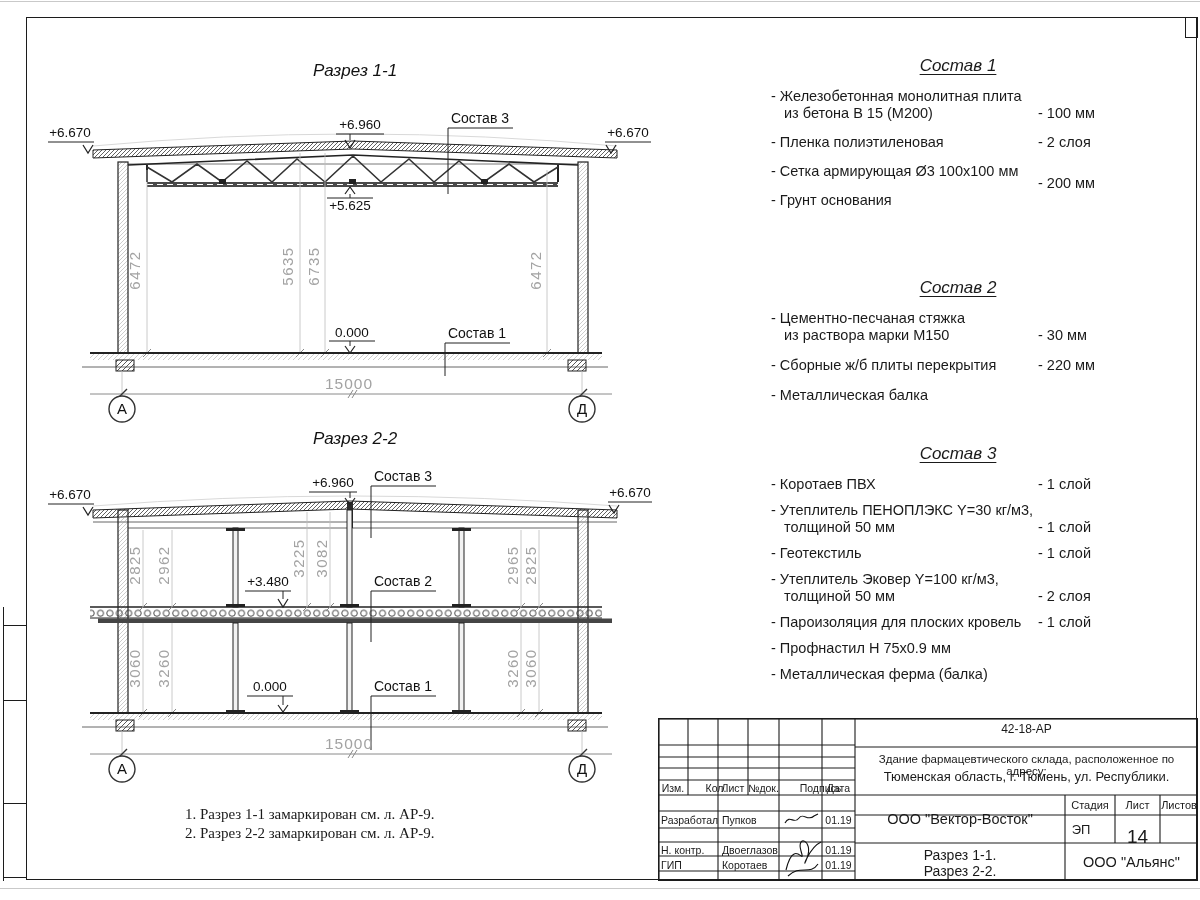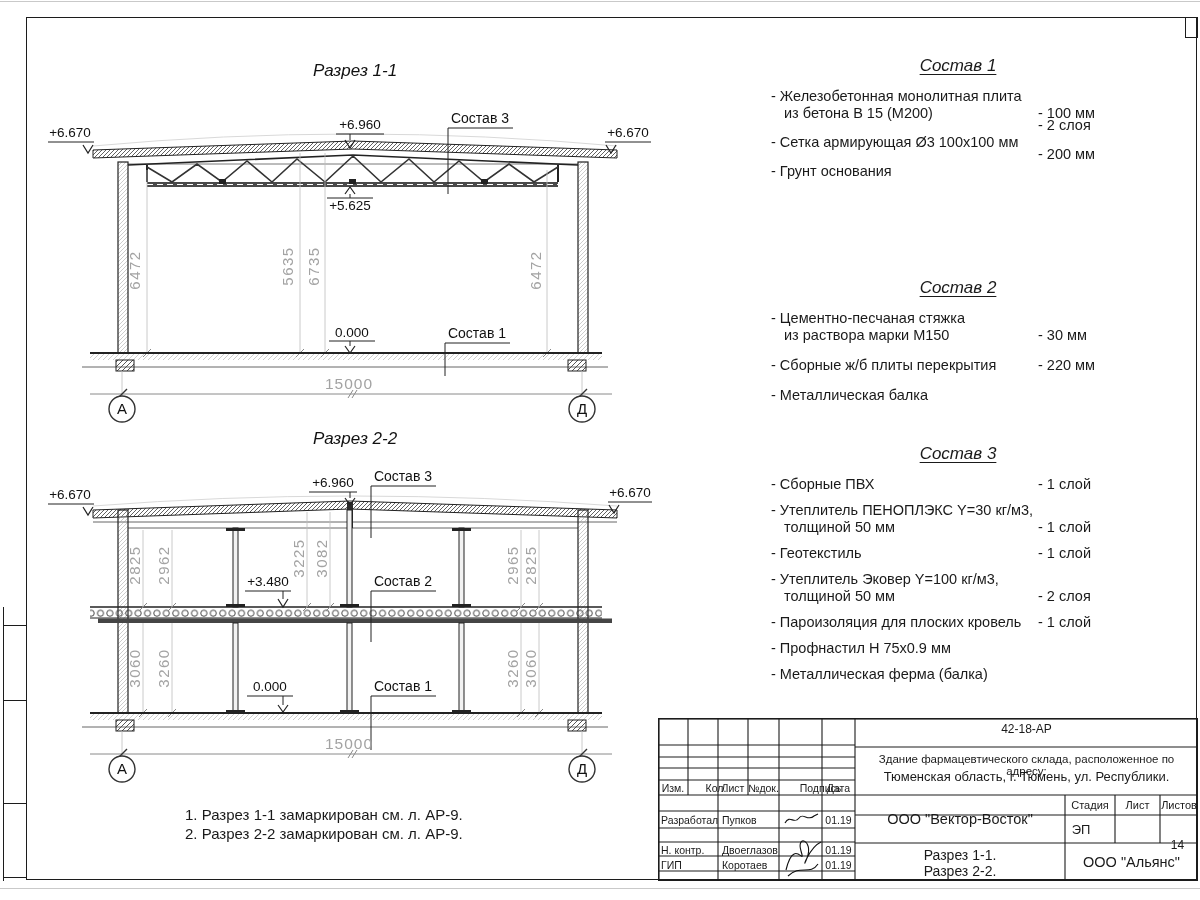--- a/index.html
+++ b/index.html
@@ -14,21 +14,21 @@
   .sidestamp .hl{position:absolute;left:0;width:23px;height:1.2px;background:#1c1c1c;}
   
   .comp-block{position:absolute;left:735px;width:410px;font-size:14.5px;line-height:17px;}
   .ci-head{width:374px;text-align:center;font-style:italic;font-size:17px;text-decoration:underline;text-underline-offset:3px;margin-bottom:14px;margin-left:36px;}
   .ci{position:relative;margin-left:36px;margin-bottom:12px;}
   .s2 .ci{margin-bottom:13px;}
   .s3 .ci{margin-bottom:9px;}
   .ci-text{white-space:pre-line;padding-left:13px;text-indent:-13px;width:272px;}
   .ci-val{position:absolute;left:267px;bottom:0;white-space:nowrap;}
   
-  .notes{position:absolute;left:185px;top:805px;font-size:15px;line-height:19px;}
+  .notes{position:absolute;left:185px;top:805px;font-size:15px;line-height:19px;font-family:Liberation Serif, serif;}
   
   .tb{position:absolute;left:658px;top:718px;width:540px;height:163px;}
   .tb .txt{position:absolute;white-space:nowrap;}
   .tb .c{text-align:center;white-space:normal;}
   svg text{font-family:"Liberation Sans",sans-serif;}
   svg .ttl{font-size:17px;font-style:italic;fill:#111;}
   svg .lbl{font-size:13.5px;fill:#111;}
   svg .call{font-size:14px;fill:#111;}
   svg .dim{font-size:15px;fill:#a3a3a3;letter-spacing:1.5px;}
   svg .span{font-size:15.5px;fill:#a3a3a3;letter-spacing:1px;}
@@ -241,20 +241,21 @@
   </svg>
 
   <div class="comp-block s1" style="top:57px;">
     <div class="ci-head">Состав 1</div>
     <div class="ci">
         <div class="ci-text">- Железобетонная  монолитная плита
 из бетона В 15 (М200)</div>
         <div class="ci-val">- 100 мм</div>
       </div>
     <div class="ci">
+        <div class="ci-text">- Пленка полиэтиленовая</div>
         <div class="ci-val">-  2 слоя</div>
       </div>
     <div class="ci">
         <div class="ci-text">- Сетка армирующая Ø3 100х100 мм</div>
         <div class="ci-val"></div>
       </div>
     <div class="ci">
         <div class="ci-val">- 200 мм</div>
       </div>
     <div class="ci">
@@ -276,21 +277,21 @@
       </div>
     <div class="ci">
         <div class="ci-text">- Металлическая балка</div>
         <div class="ci-val"></div>
       </div>
   </div>
 
   <div class="comp-block s3" style="top:445px;">
     <div class="ci-head">Состав 3</div>
     <div class="ci">
-        <div class="ci-text">- Сборные ПВХ</div>
+        <div class="ci-text">- Коротаев ПВХ</div>
         <div class="ci-val">- 1 слой</div>
       </div>
     <div class="ci">
         <div class="ci-text">- Утеплитель ПЕНОПЛЭКС Y=30 кг/м3,
 толщиной 50 мм</div>
         <div class="ci-val">- 1 слой</div>
       </div>
     <div class="ci">
         <div class="ci-text">- Геотекстиль</div>
         <div class="ci-val">- 1 слой</div>
@@ -350,20 +351,20 @@
 
     <div class="txt" style="left:3px;top:141px;font-size:10.5px;">ГИП</div>
     <div class="txt" style="left:64px;top:141px;font-size:10.5px;">Коротаев</div>
     <div class="txt c" style="left:164px;top:141px;width:33px;font-size:10.5px;">01.19</div>
 
     <div class="txt c" style="left:197px;top:93px;width:210px;font-size:14.5px;">ООО "Вектор-Восток"</div>
     <div class="txt c" style="left:407px;top:81px;width:50px;font-size:11px;">Стадия</div>
     <div class="txt c" style="left:457px;top:81px;width:45px;font-size:11px;">Лист</div>
     <div class="txt c" style="left:502px;top:81px;width:38px;font-size:11px;">Листов</div>
     <div class="txt c" style="left:407px;top:104px;width:32px;font-size:13px;">ЭП</div>
-    <div class="txt c" style="left:457px;top:120px;width:45px;font-size:12px;padding-left:40px;">14</div>
+    <div class="txt c" style="left:457px;top:108px;width:45px;font-size:19px;">14</div>
     <div class="txt c" style="left:502px;top:104px;width:38px;font-size:13px;"></div>
     <div class="txt c" style="left:197px;top:129px;width:210px;font-size:14px;">Разрез 1-1.</div>
     <div class="txt c" style="left:197px;top:145px;width:210px;font-size:14px;">Разрез 2-2.</div>
     <div class="txt c" style="left:407px;top:136px;width:133px;font-size:14.5px;">ООО "Альянс"</div>
   </div>
 
 </div>
 
 </body></html>

